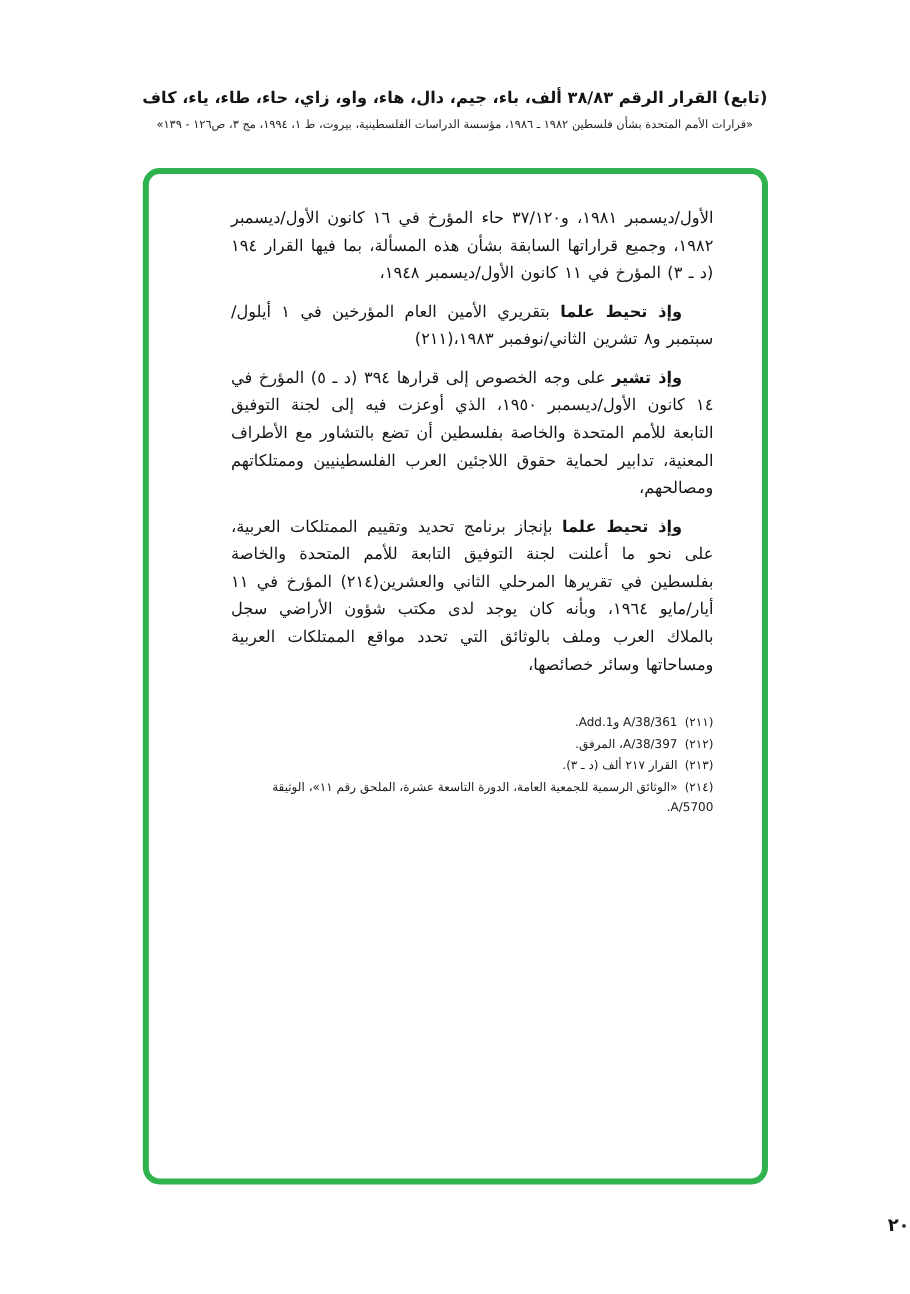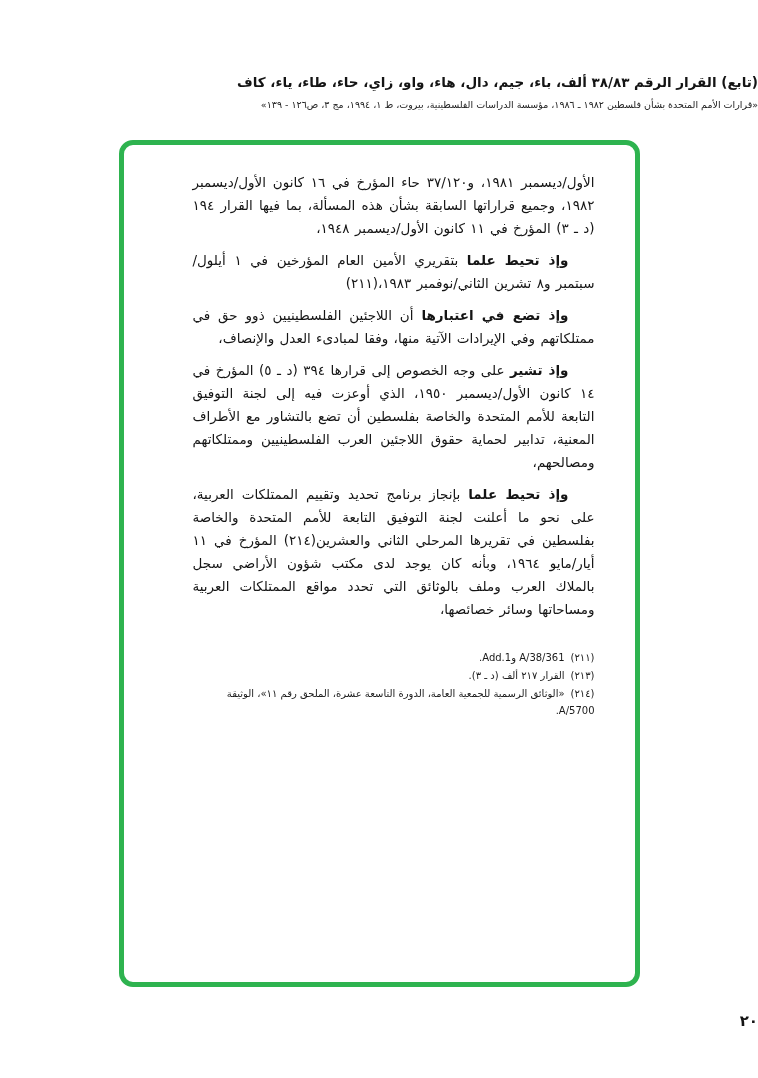--- a/index.html
+++ b/index.html
@@ -4,21 +4,21 @@
 <style>
   * { margin:0; padding:0; box-sizing:border-box; }
   html,body { background:#ffffff; }
   body {
     width:758px; height:1078px;
     position:relative;
     font-family:"DejaVu Sans", sans-serif;
     color:#141414;
     overflow:hidden;
   }
-  .header { padding-top:74px; direction:rtl; }
+  .header { text-align:center; padding-top:74px; direction:rtl; }
   .header-title { font-size:13.5px; font-weight:bold; letter-spacing:0.2px; }
   .header-source { font-size:9.5px; margin-top:9px; color:#222; }
 
   .frame {
     width:521px; height:847px;
     margin:30px auto 0 auto;
     border:5px solid #2eb34f;
     border-radius:14px;
     padding:26px 40px 18px 28px;
   }
@@ -70,28 +70,28 @@
 
   <div class="frame" style="border-color: rgb(46, 179, 79);">
     <div class="content">
 
       <p class="para"><span class="lead"></span><span>الأول/ديسمبر ١٩٨١، و٣٧/١٢٠ حاء المؤرخ في ١٦ كانون الأول/ديسمبر ١٩٨٢، وجميع قراراتها السابقة بشأن هذه المسألة، بما فيها القرار ١٩٤ (د ـ ٣) المؤرخ في ١١ كانون الأول/ديسمبر ١٩٤٨،</span></p>
 
       <p class="para indent"><span class="lead">وإذ تحيط علما</span><span> بتقريري الأمين العام المؤرخين في ١ أيلول/سبتمبر و٨ تشرين الثاني/نوفمبر ١٩٨٣،(٢١١)</span></p>
 
 
 
-      <p class="para indent"><span class="lead">وإذ تضع في اعتبارها</span><span> أن اللاجئين الفلسطينيين ذوو حق في ممتلكاتهم وفي الإيرادات الآتية منها، وفقا لمبادىء العدل والإنصاف،</span></p>
 
       <p class="para indent"><span class="lead">وإذ تشير</span><span> على وجه الخصوص إلى قرارها ٣٩٤ (د ـ ٥) المؤرخ في ١٤ كانون الأول/ديسمبر ١٩٥٠، الذي أوعزت فيه إلى لجنة التوفيق التابعة للأمم المتحدة والخاصة بفلسطين أن تضع بالتشاور مع الأطراف المعنية، تدابير لحماية حقوق اللاجئين العرب الفلسطينيين وممتلكاتهم ومصالحهم،</span></p>
 
       <p class="para indent"><span class="lead">وإذ تحيط علما</span><span> بإنجاز برنامج تحديد وتقييم الممتلكات العربية، على نحو ما أعلنت لجنة التوفيق التابعة للأمم المتحدة والخاصة بفلسطين في تقريرها المرحلي الثاني والعشرين(٢١٤) المؤرخ في ١١ أيار/مايو ١٩٦٤، وبأنه كان يوجد لدى مكتب شؤون الأراضي سجل بالملاك العرب وملف بالوثائق التي تحدد مواقع الممتلكات العربية ومساحاتها وسائر خصائصها،</span></p>
 
       <div class="footnotes">
         <div class="footnote"><span class="marker">(٢١١)</span><span>A/38/361 وAdd.1.</span></div>
+        <div class="footnote"><span class="marker">(٢١٢)</span><span>A/38/397، المرفق.</span></div>
         <div class="footnote"><span class="marker">(٢١٣)</span><span>القرار ٢١٧ ألف (د ـ ٣).</span></div>
         <div class="footnote"><span class="marker">(٢١٤)</span><span>«الوثائق الرسمية للجمعية العامة، الدورة التاسعة عشرة، الملحق رقم ١١»، الوثيقة A/5700.</span></div>
       </div>
 
     </div>
   </div>
 
   <div class="page-number">٢٠</div>
 
 </div>

